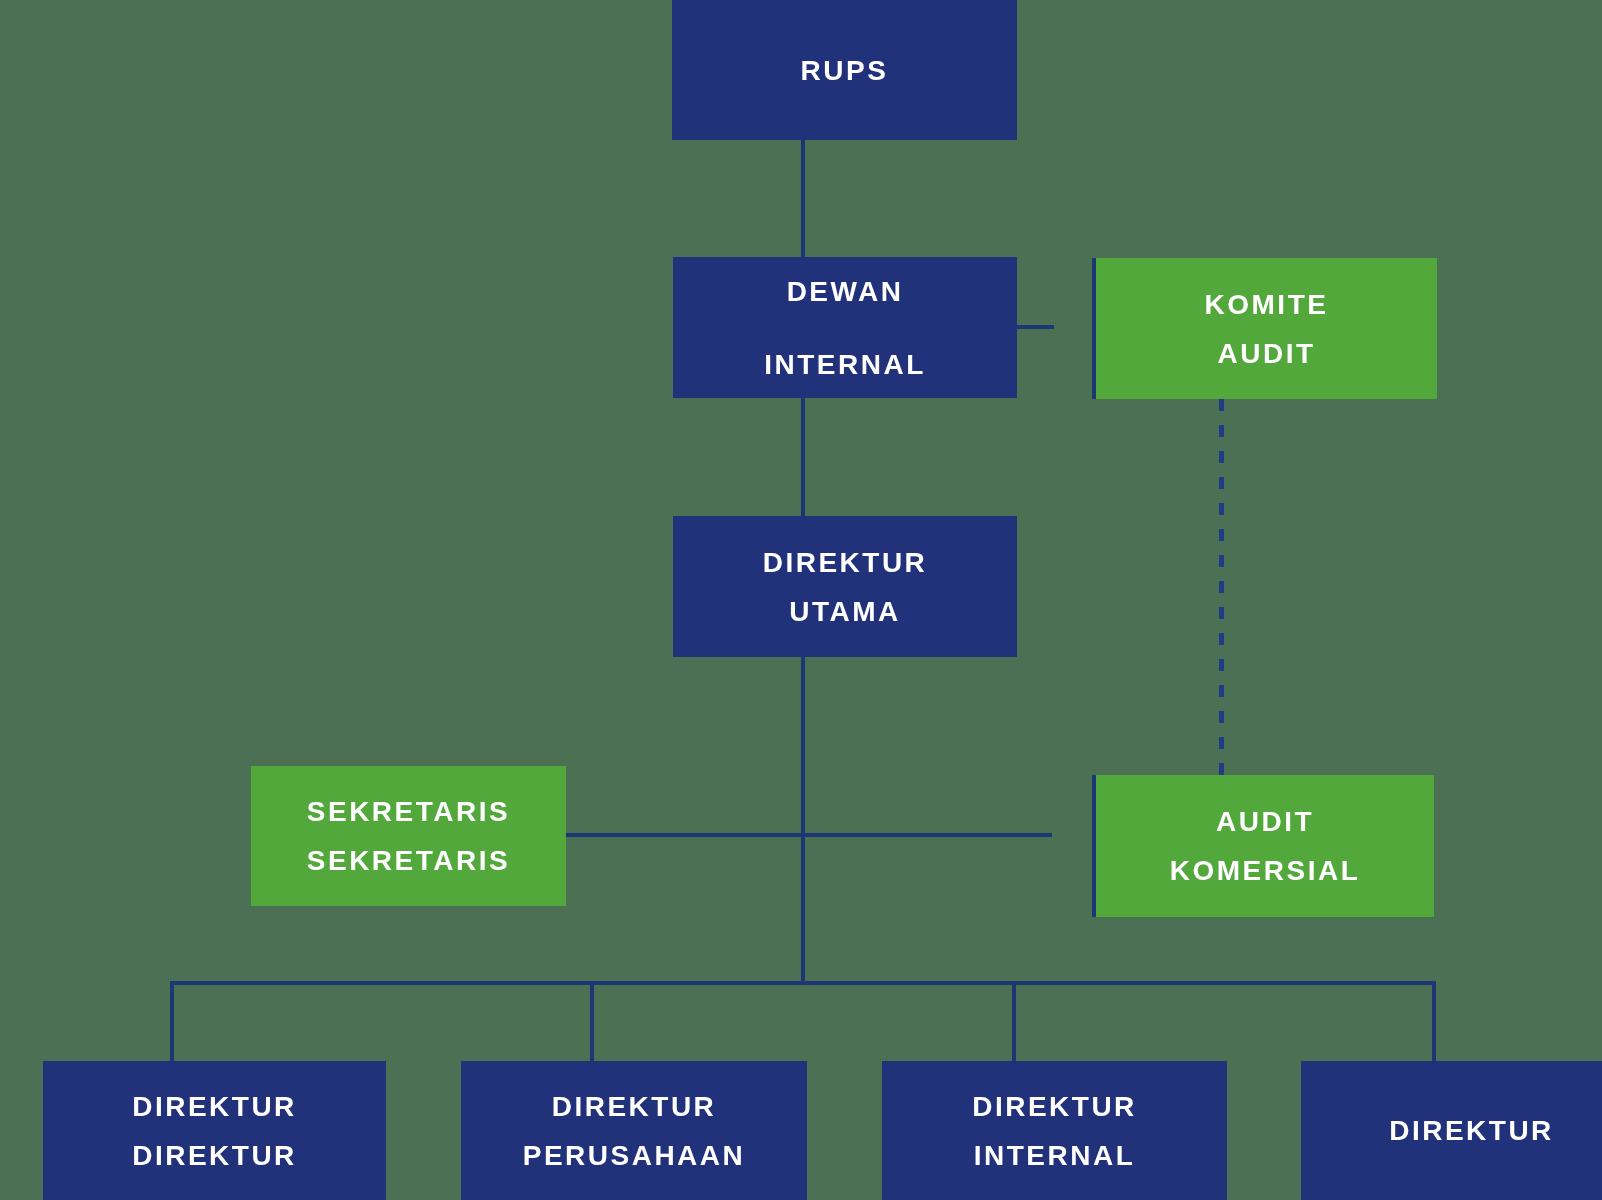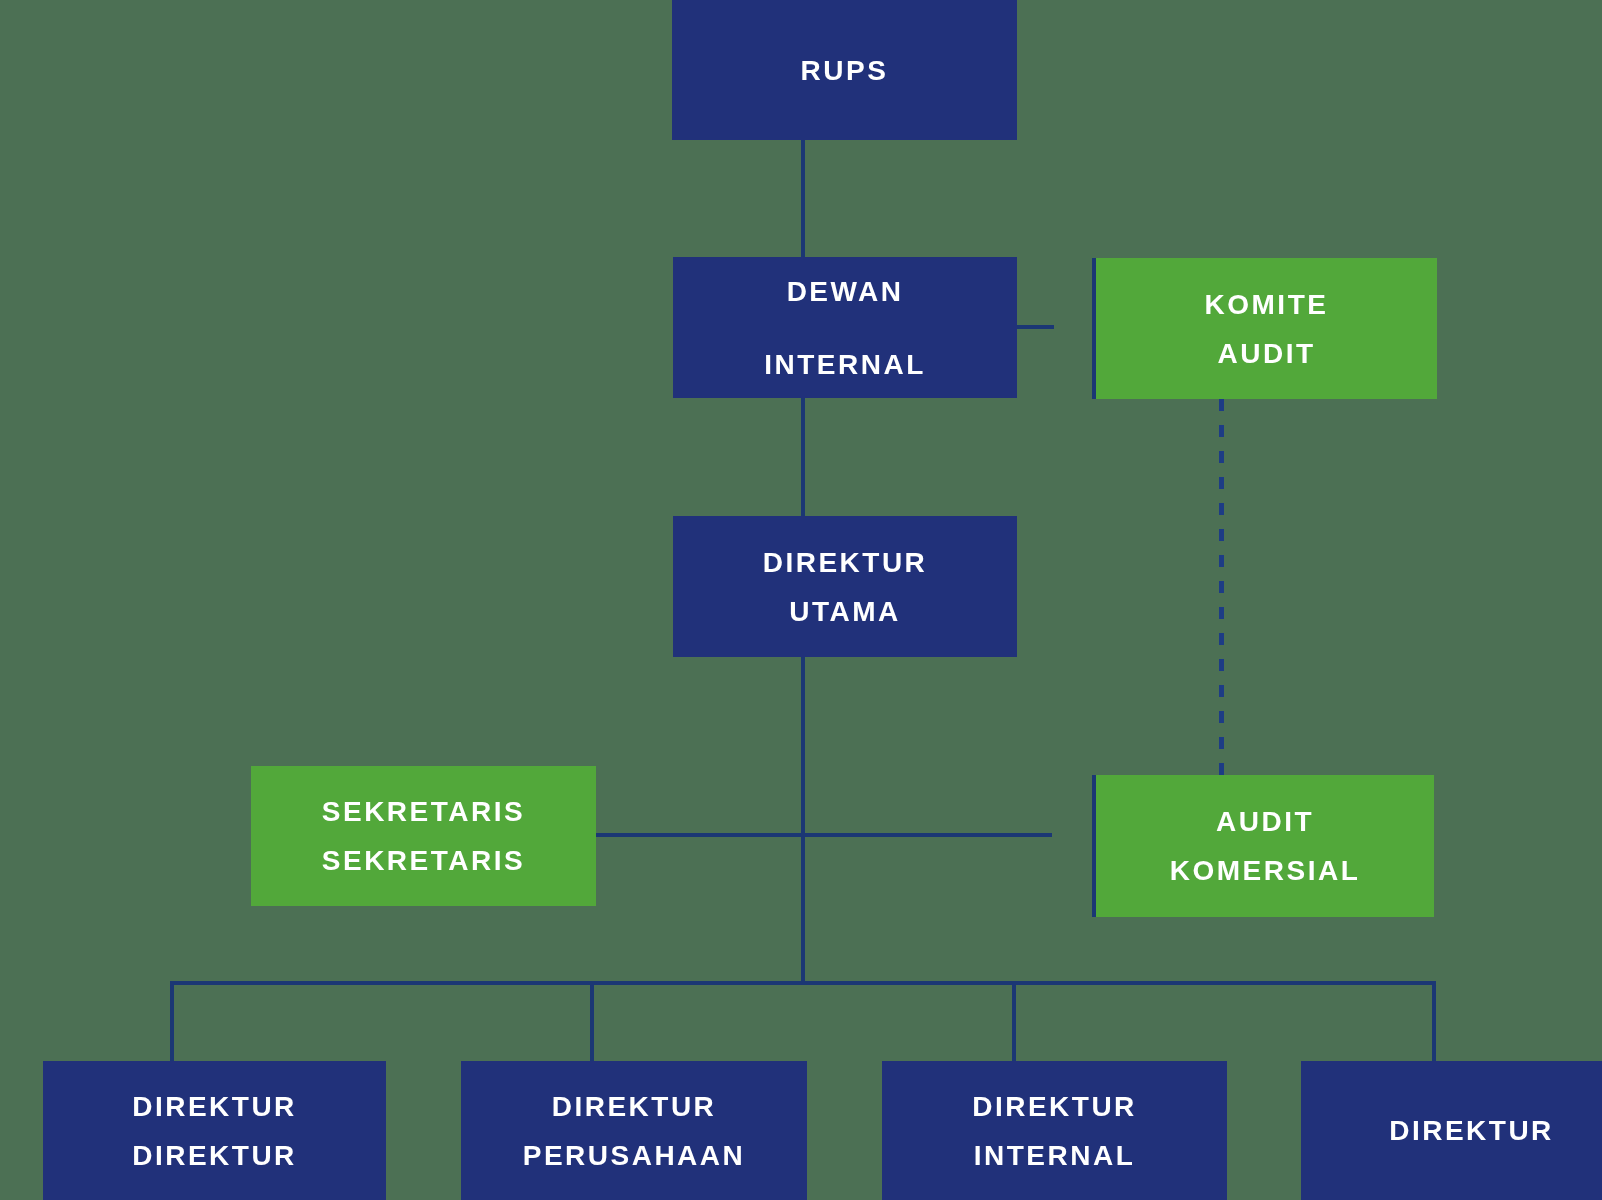--- a/index.html
+++ b/index.html
@@ -69,21 +69,21 @@
   <div class="node green edge-left" style="left:1052px;top:258px;width:345px;height:141px;">
     <span>KOMITE</span>
     <span>AUDIT</span>
   </div>
 
   <div class="node blue" style="left:633px;top:516px;width:344px;height:141px;">
     <span>DIREKTUR</span>
     <span>UTAMA</span>
   </div>
 
-  <div class="node green" style="left:211px;top:766px;width:345px;height:140px;">
+  <div class="node green" style="left:211px;top:766px;width:315px;height:140px;">
     <span>SEKRETARIS</span>
     <span>SEKRETARIS</span>
   </div>
 
   <div class="node green edge-left" style="left:1052px;top:775px;width:342px;height:142px;">
     <span>AUDIT</span>
     <span>KOMERSIAL</span>
   </div>
 
   <div class="node blue" style="left:3px;top:1061px;width:343px;height:139px;">

